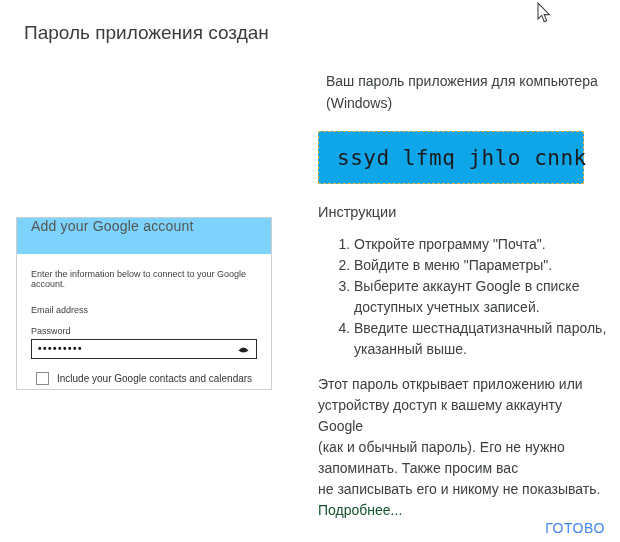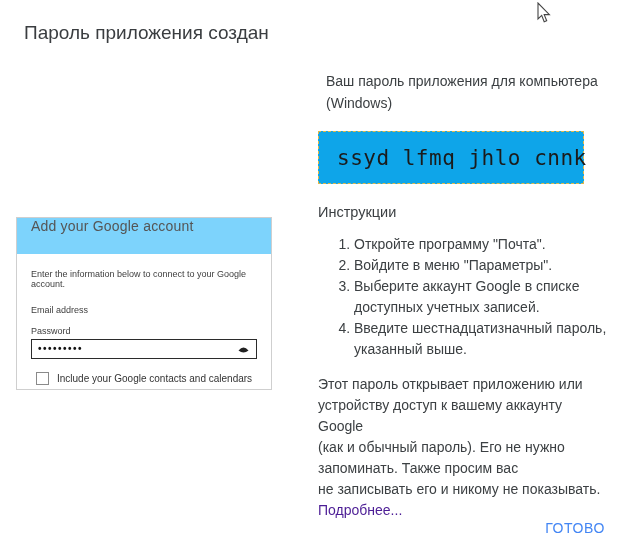--- a/index.html
+++ b/index.html
@@ -158,21 +158,21 @@
     margin: 14px 0 0 0;
     font-size: 14px;
     line-height: 21px;
     white-space: pre-line;
     color: #3c4043;
   }
   .more-link {
     display: inline-block;
     font-size: 14px;
     line-height: 21px;
-    color: #4c1d95;
+    color: #14532d;
     text-decoration: none;
     cursor: pointer;
   }
 
   
   .done-btn {
     position: absolute;
     right: 13px; bottom: 2px;
     background: none;
     border: none;

